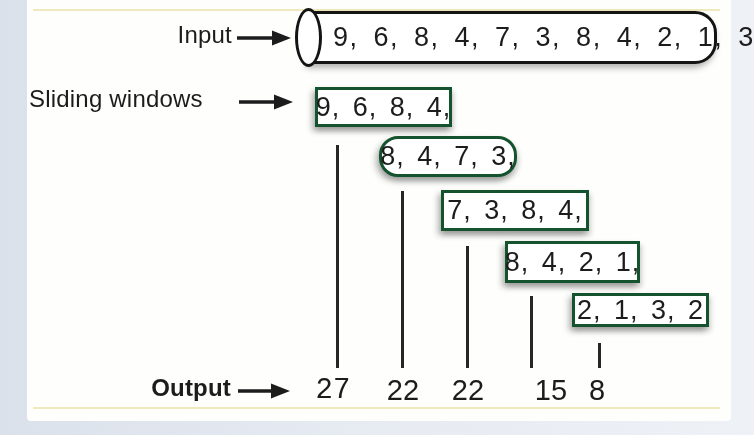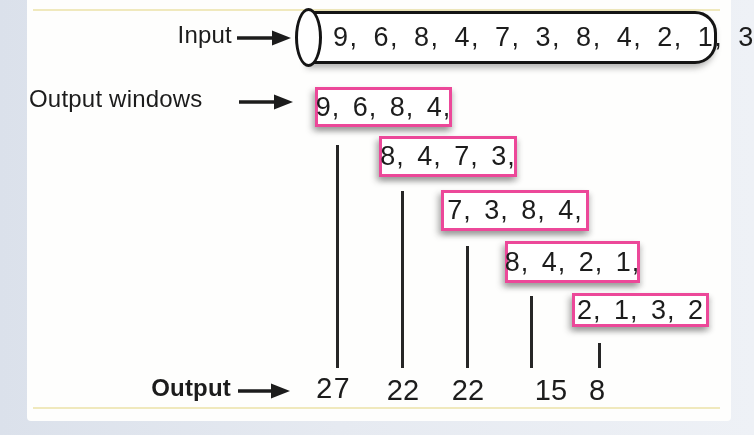--- a/index.html
+++ b/index.html
@@ -42,21 +42,21 @@
     background:#fff;border:3.5px solid #141414;border-radius:50%;
     box-sizing:border-box;
   }
   .cyl-text{
     padding-left:22px;font-size:27px;white-space:nowrap;
     letter-spacing:1.5px;word-spacing:6px;
   }
 
   
   .wbox{
-    position:absolute;background:#fff;border:3px solid #ec4899;
+    position:absolute;background:#fff;border:3px solid #14532d;
     box-sizing:border-box;
     box-shadow:-3px 4px 6px rgba(40,40,40,.35),2px 4px 5px rgba(40,40,40,.18);
     display:flex;align-items:center;justify-content:center;
     font-size:27px;white-space:nowrap;letter-spacing:1px;word-spacing:4px;
   }
 
   .vline{position:absolute;width:2.5px;background:#262626;}
 
   .outval{
     position:absolute;top:374px;font-size:29px;transform:translateX(-50%);
@@ -73,28 +73,28 @@
 <div class="lbl lbl-right" style="left:100px;top:23px;width:132px;">Input</div>
 <svg class="arrow" style="left:236px;top:29px;" width="56" height="18" viewBox="0 0 56 18">
   <line x1="1" y1="9" x2="40" y2="9" stroke="#1c1c1c" stroke-width="3.4"></line>
   <polygon points="36,1.5 55,9 36,16.5" fill="#1c1c1c"></polygon>
 </svg>
 <div class="cyl-body">
   <span class="cyl-text">9, 6, 8, 4, 7, 3, 8, 4, 2, 1, 3, 2</span>
 </div>
 <div class="cyl-cap"></div>
 
-<div class="lbl" style="left:29px;top:87px;">Output windows</div>
+<div class="lbl" style="left:29px;top:87px;">Sliding windows</div>
 <svg class="arrow" style="left:238px;top:93px;" width="56" height="18" viewBox="0 0 56 18">
   <line x1="1" y1="9" x2="40" y2="9" stroke="#1c1c1c" stroke-width="3.4"></line>
   <polygon points="36,1.5 55,9 36,16.5" fill="#1c1c1c"></polygon>
 </svg>
 
 <div class="wbox" style="left:315px;top:87px;width:137px;height:40px;">9, 6, 8, 4,</div>
-<div class="wbox" style="left:379px;top:136px;width:138px;height:41px;">8, 4, 7, 3,</div>
+<div class="wbox" style="left:379px;top:136px;width:138px;height:41px;border-radius:19px;">8, 4, 7, 3,</div>
 <div class="wbox" style="left:441px;top:190px;width:148px;height:41px;">7, 3, 8, 4,</div>
 <div class="wbox" style="left:505px;top:241px;width:135px;height:42px;">8, 4, 2, 1,</div>
 <div class="wbox" style="left:572px;top:293px;width:137px;height:34px;">2, 1, 3, 2</div>
 
 <div class="vline" style="left:336px;top:145px;height:223px;"></div>
 <div class="vline" style="left:401px;top:191px;height:177px;"></div>
 <div class="vline" style="left:466px;top:246px;height:122px;"></div>
 <div class="vline" style="left:530px;top:296px;height:72px;"></div>
 <div class="vline" style="left:598px;top:343px;height:25px;"></div>
 

